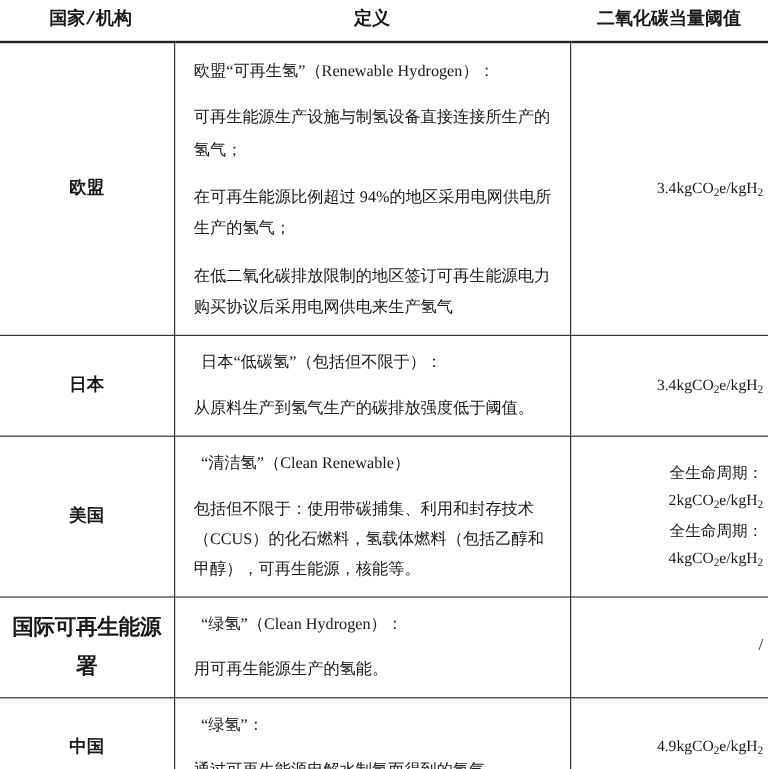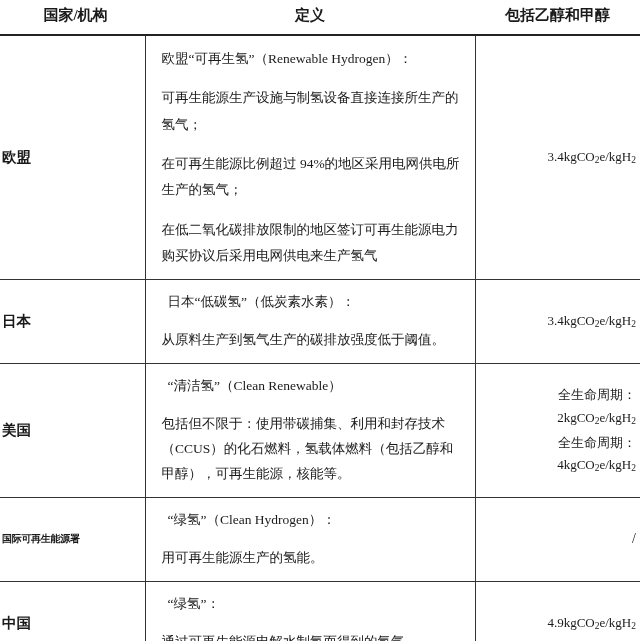--- a/index.html
+++ b/index.html
@@ -29,39 +29,41 @@
   table.hydrogen-table col.c2 { width: 330px; }
   table.hydrogen-table col.c3 { width: 165px; }
 
   thead th {
     font-weight: bold;
     font-size: 15px;
     text-align: center;
     padding: 6px 4px 9px 4px;
     border-bottom: 2px solid #222;
     vertical-align: middle;
+    font-family: Liberation Mono, monospace;
   }
   thead th.h1 { padding-left: 10px; }
 
   tbody td {
     border-bottom: 1px solid #333;
     vertical-align: middle;
     font-size: 13.5px;
     line-height: 1.85;
   }
   tbody tr:last-child td { border-bottom: none; }
 
   td.country {
+    text-align: center;
     font-weight: bold;
     font-size: 14.5px;
     padding: 4px 2px;
     border-right: 1px solid #333;
   }
   td.country.small {
-    font-size: 10px;
+    font-size: 18px;
     letter-spacing: -0.3px;
   }
   td.definition {
     padding: 10px 12px 10px 16px;
     border-right: 1px solid #333;
     text-align: left;
   }
   td.definition p {
     margin: 0 0 13px 0;
   }
@@ -93,42 +95,42 @@
   <table class="hydrogen-table">
     <colgroup>
       <col class="c1">
       <col class="c2">
       <col class="c3">
     </colgroup>
     <thead>
       <tr>
         <th class="h1">国家/机构</th>
         <th>定义</th>
-        <th>包括乙醇和甲醇</th>
+        <th>二氧化碳当量阈值</th>
       </tr>
     </thead>
     <tbody>
 
       <tr class="row-eu">
         <td class="country">欧盟</td>
         <td class="definition">
           <p>欧盟“可再生氢”（Renewable Hydrogen）：</p>
           <p>可再生能源生产设施与制氢设备直接连接所生产的氢气；</p>
           <p>在可再生能源比例超过 94%的地区采用电网供电所生产的氢气；</p>
           <p>在低二氧化碳排放限制的地区签订可再生能源电力购买协议后采用电网供电来生产氢气</p>
         </td>
         <td class="threshold">
           <span class="line"><span>3.4kgCO</span><sub>2</sub><span>e/kgH</span><sub>2</sub></span>
         </td>
       </tr>
 
       <tr>
         <td class="country">日本</td>
         <td class="definition">
-          <p class="center-lead">日本“低碳氢”（低炭素水素）：</p>
+          <p class="center-lead">日本“低碳氢”（包括但不限于）：</p>
           <p>从原料生产到氢气生产的碳排放强度低于阈值。</p>
         </td>
         <td class="threshold">
           <span class="line"><span>3.4kgCO</span><sub>2</sub><span>e/kgH</span><sub>2</sub></span>
         </td>
       </tr>
 
       <tr>
         <td class="country">美国</td>
         <td class="definition">

